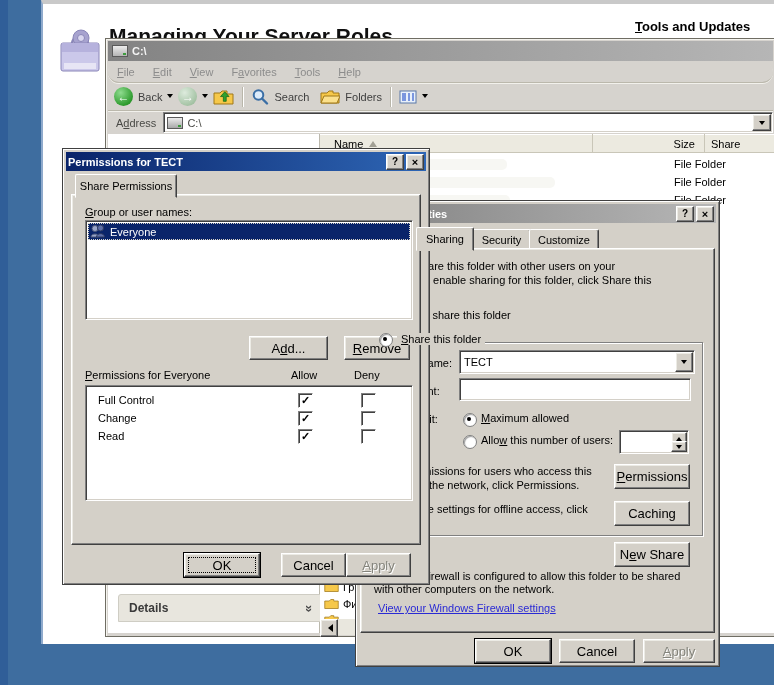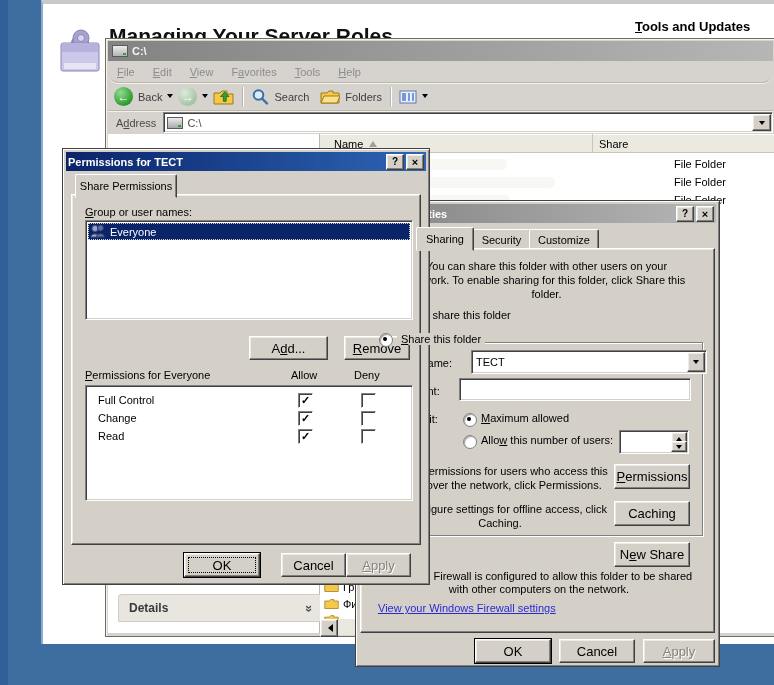--- a/index.html
+++ b/index.html
@@ -1,17 +1,17 @@
 <!DOCTYPE html>
 <html><head>
 <meta charset="utf-8">
 <style>
   html,body{margin:0;padding:0;}
   body{font-family:"Liberation Sans",sans-serif;font-size:11px;color:#000;}
-  #screen{position:relative;width:774px;height:685px;background:#3E6D9F;overflow:hidden;text-align:center;}
+  #screen{position:relative;width:774px;height:685px;background:#3E6D9F;overflow:hidden;}
   #screen::before{content:"";position:absolute;left:0;top:0;width:8px;height:100%;background:#305E98;}
   .abs{position:absolute;}
 
   
   .raised{background:#D4D0C8;border:1px solid;border-color:#FFFFFF #404040 #404040 #FFFFFF;box-shadow:inset -1px -1px 0 #808080, inset 1px 1px 0 #ECEBE5;}
   .sunken{background:#FFFFFF;border:1px solid;border-color:#808080 #FFFFFF #FFFFFF #808080;box-shadow:inset 1px 1px 0 #404040, inset -1px -1px 0 #D4D0C8;}
   .btn{display:flex;align-items:center;justify-content:center;font-size:13px;cursor:default;position:absolute;}
   .btn.default{box-shadow:inset -1px -1px 0 #808080, inset 1px 1px 0 #ECEBE5, 0 0 0 1px #000;}
   .btn.focus::after{content:"";position:absolute;inset:3px;border:1px dotted #000;}
   .btn.disabled{color:#84847C;text-shadow:1px 1px 0 #FFFFFF;}
@@ -163,20 +163,23 @@
           <span>Details</span>
           <span id="details-chevron">»</span>
         </div>
       </div>
       <div id="listview">
         <div id="lv-header">
           <div class="hcell" style="width:252px;padding-left:14px;">
             <span>Name</span>
             <span class="sort-up"></span>
           </div>
+          <div class="hcell" style="width:96px;justify-content:flex-end;padding-right:9px;">
+            <span>Size</span>
+          </div>
           <div class="hcell" style="flex:1;border-right:none;">
             <span>Share</span>
           </div>
         </div>
         <div class="lv-row" style="top:21px;right:0;">
           <span style="margin-left:14px;">вос</span>
           <span class="smudge" style="width:150px;margin-left:6px;"></span>
           <span class="type-cell">File Folder</span>
         </div>
         <div class="lv-row" style="top:39px;right:0;">
@@ -243,21 +246,21 @@
 folder.</div>
 
     <span class="radio" style="left:23px;top:108px;"></span>
     <span class="lbl" style="left:41px;top:108px;"><u>D</u>o not share this folder</span>
 
     <div class="groupbox" style="left:12px;top:141px;width:333px;height:192px;"></div>
     <span class="radio checked" style="left:23px;top:132px;z-index:2;"></span>
     <span class="lbl" style="left:41px;top:132px;background:#D4D0C8;padding:0 4px;z-index:2;"><u>S</u>hare this folder</span>
 
     <span class="lbl" style="left:33px;top:156px;">S<u>h</u>are name:</span>
-    <div class="sunken" style="position:absolute;left:103px;top:149px;width:230px;height:22px;display:flex;align-items:center;padding-left:4px;margin-left:12px;">
+    <div class="sunken" style="position:absolute;left:103px;top:149px;width:230px;height:22px;display:flex;align-items:center;padding-left:4px;">
       <span>TECT</span>
       <span class="raised" style="position:absolute;right:1px;top:1px;width:16px;height:18px;display:flex;align-items:center;justify-content:center;">
           <span class="tri-down" style="margin-top:3px;"></span>
         </span>
     </div>
 
     <span class="lbl" style="left:33px;top:184px;">Comment:</span>
     <div class="sunken" style="position:absolute;left:103px;top:177px;width:230px;height:21px;"></div>
 
     <span class="lbl" style="left:33px;top:212px;">User limit:</span>

